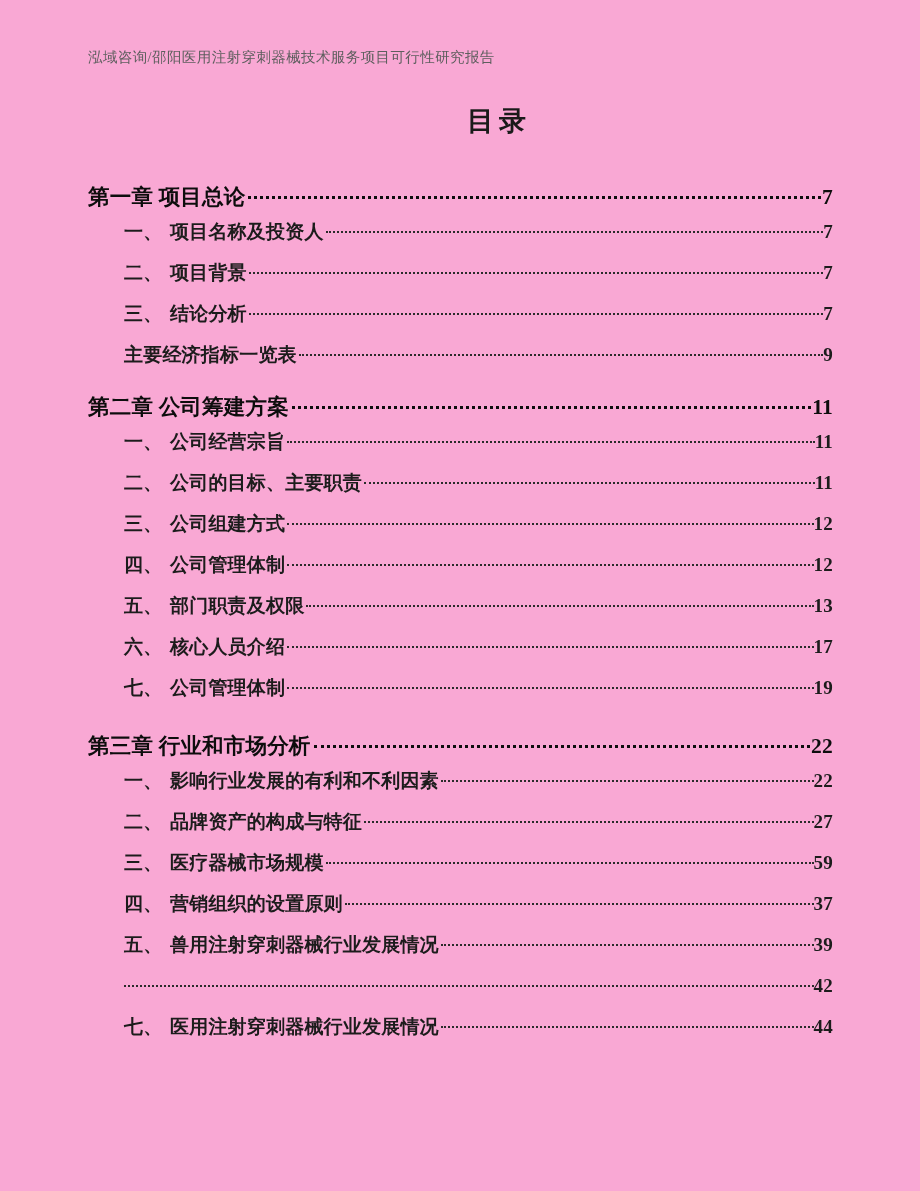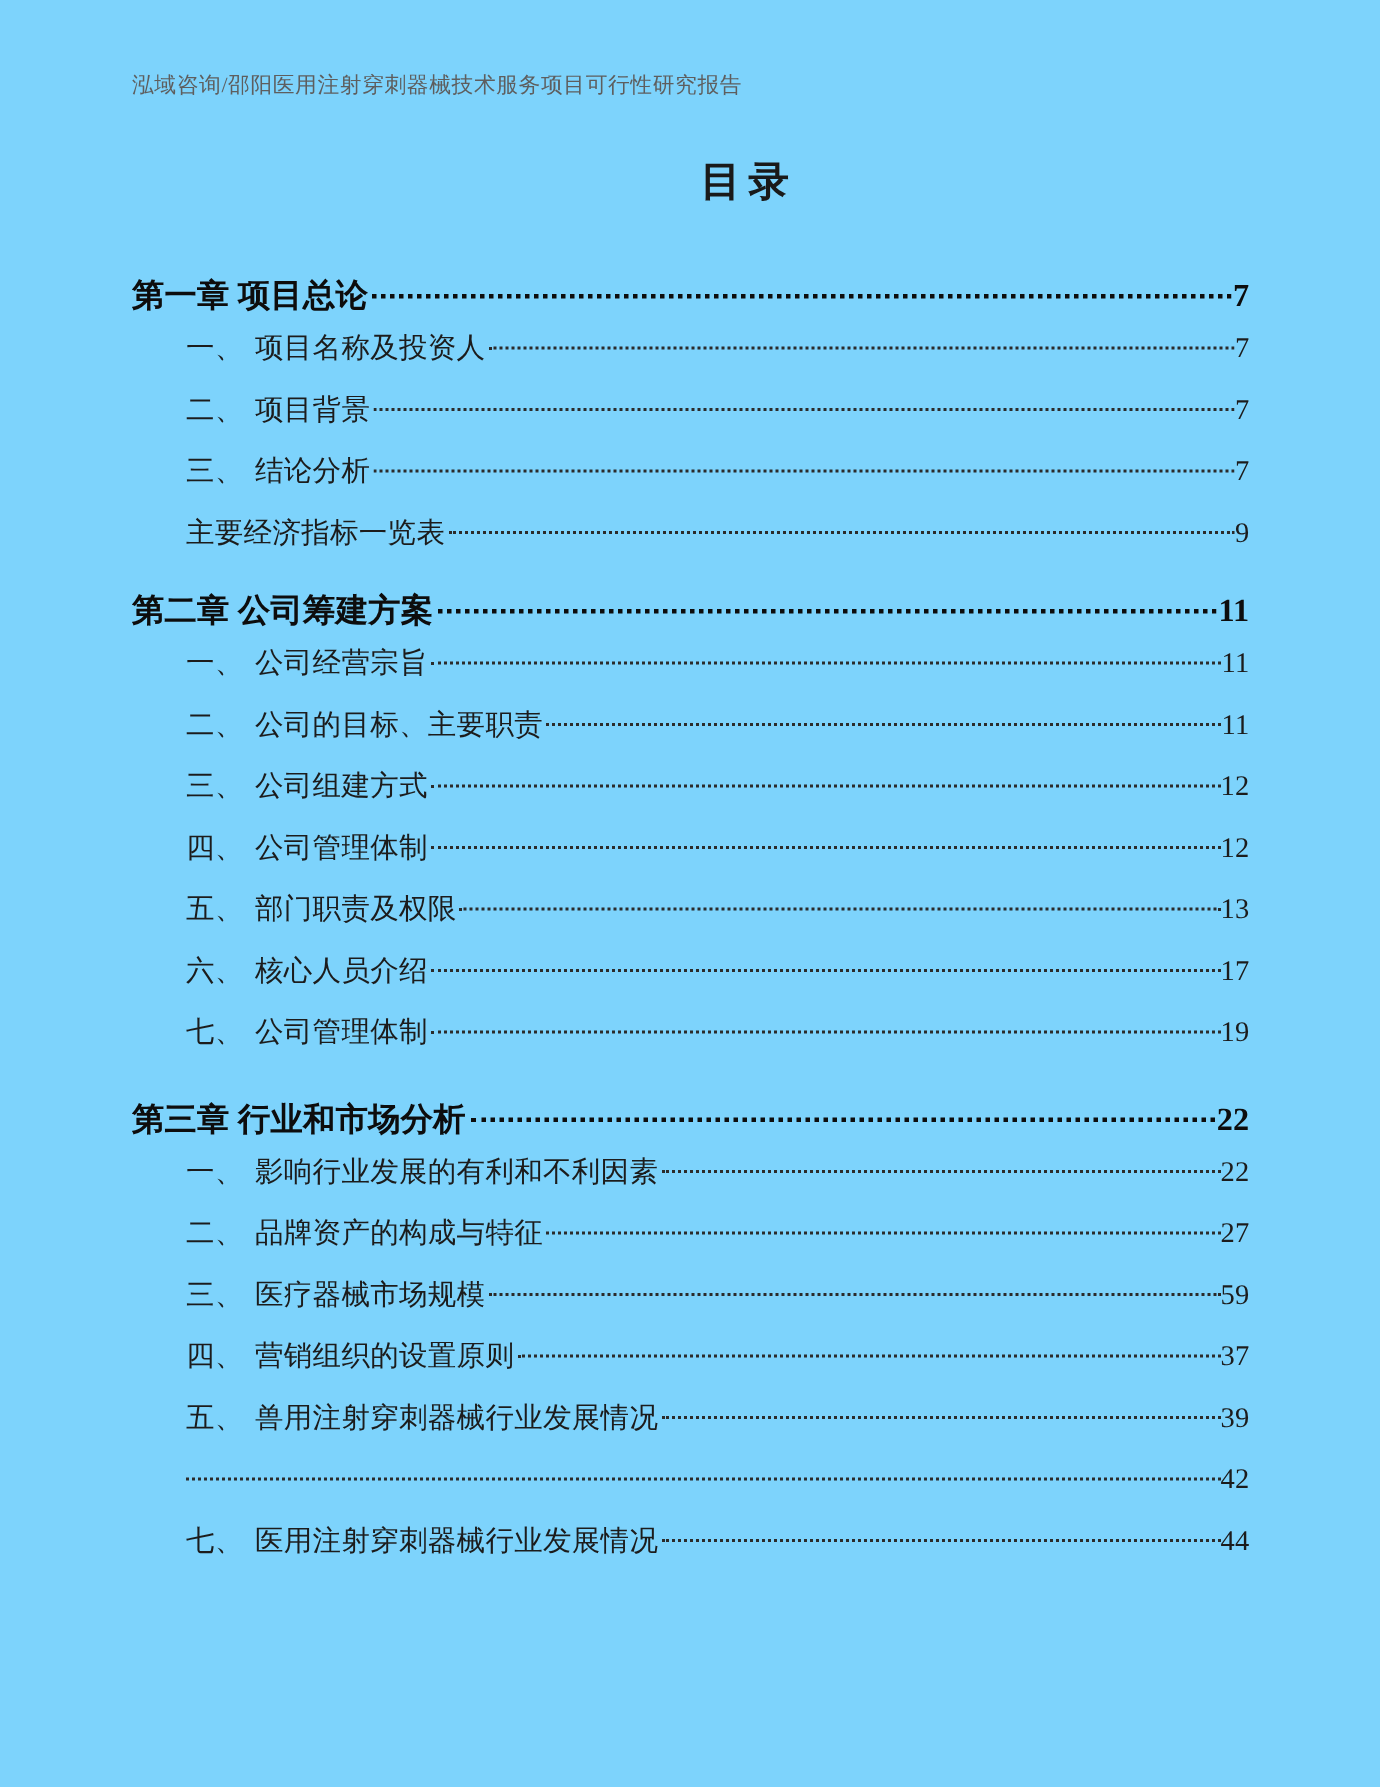--- a/index.html
+++ b/index.html
@@ -14,21 +14,21 @@
     font-family: "Liberation Serif", "DejaVu Serif", serif;
     color: #000000;
     position: relative;
     overflow: hidden;
   }
 
   .page {
     width: 920px;
     height: 1191px;
     position: relative;
-    background: #7dd3fc;
+    background: #f9a8d4;
   }
 
   
   .doc-header {
     position: absolute;
     left: 88px;
     top: 47px;
     font-size: 14.5px;
     line-height: 20px;
     color: #5e5e5e;
@@ -109,21 +109,21 @@
   .lvl-chapter .entry-label { padding-right: 3px; }
   .lvl-chapter .leader::after {
     border-bottom-width: 3.6px;
     border-bottom-color: #0d0d0d;
   }
   .lvl-chapter .page-no { padding-left: 1px; }
 
   
   .lvl-section {
     font-size: 19px;
-    font-weight: normal;
+    font-weight: bold;
     color: #1c1c1c;
     height: 41px;
     padding-left: 36px;
     letter-spacing: 0.2px;
   }
   .lvl-section .entry-label { padding-right: 2px; }
   .lvl-section .leader::after {
     border-bottom-width: 2.2px;
     border-bottom-color: #2b2b2b;
   }

